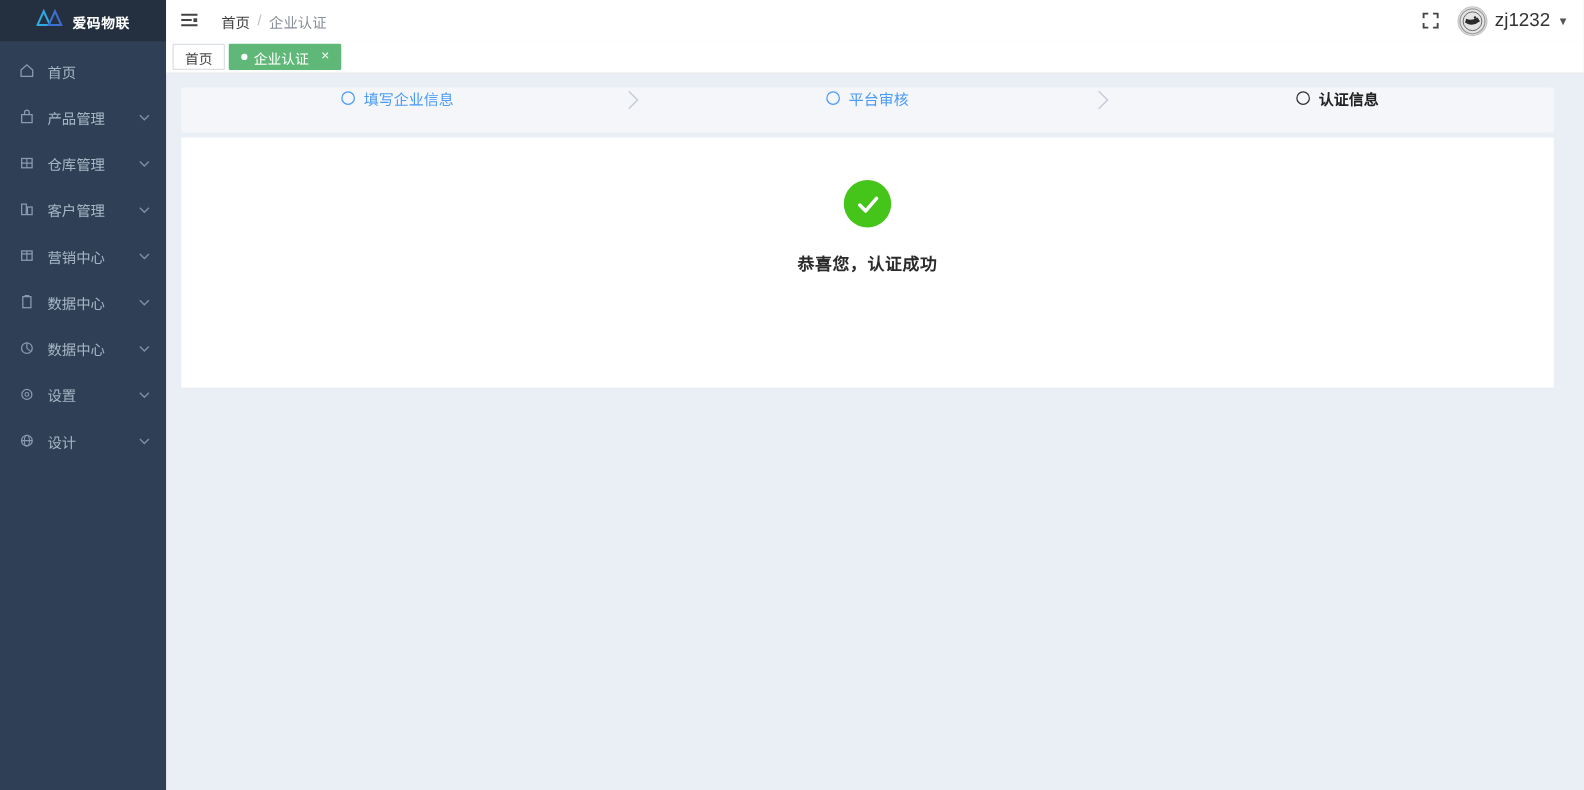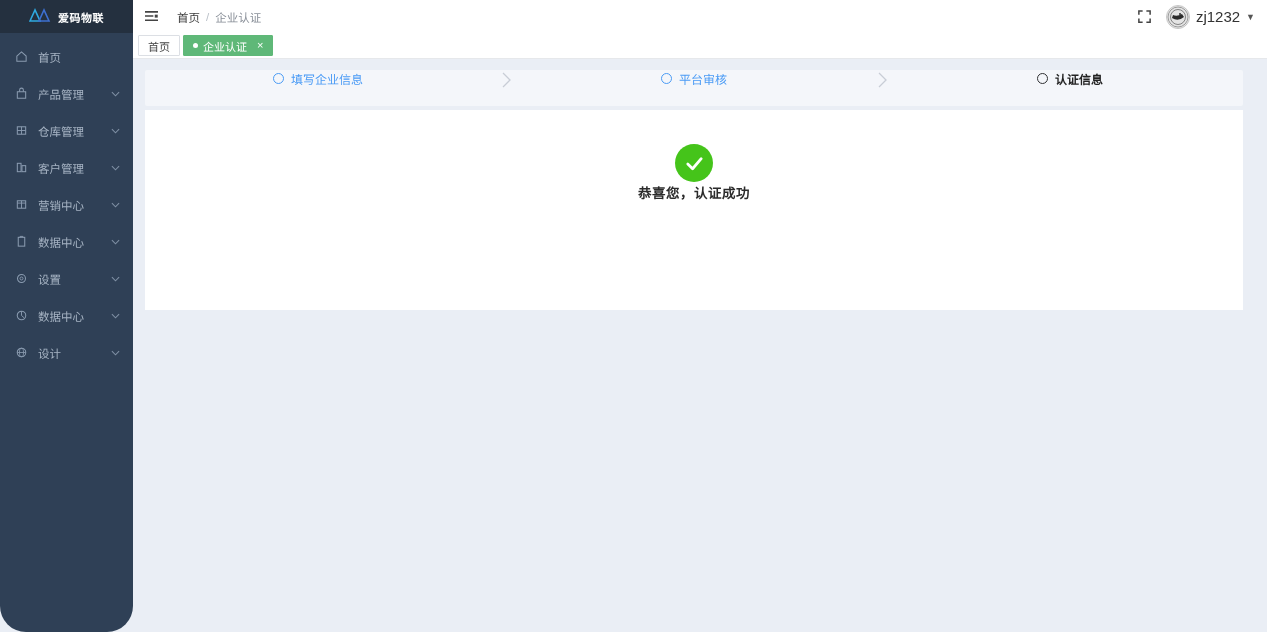--- a/index.html
+++ b/index.html
@@ -9,21 +9,21 @@
     font-family: "Liberation Sans", "DejaVu Sans", sans-serif;
     background: #eaeef5;
   }
   .app { display: flex; width: 1267px; height: 632px; }
 
   
   .sidebar {
     width: 133px; height: 632px;
     background: #2f4056;
     flex: 0 0 133px;
-    display: flex; flex-direction: column; border-radius: 26px;
+    display: flex; flex-direction: column;
   }
   .logo-bar {
     height: 33px;
     background: #24303f;
     display: flex; align-items: center; justify-content: center;
     gap: 7px;
   }
   .logo-mark { display: block; }
   .logo-text {
     color: #ffffff;
@@ -188,20 +188,21 @@
     align-items: center; justify-content: flex-start;
     padding-top: 34px;
   }
   .success-circle {
     width: 38px; height: 38px;
     border-radius: 50%;
     background: #45c41a;
     display: flex; align-items: center; justify-content: center;
   }
   .success-text {
+    margin-top: 18px;
     font-size: 13.5px;
     font-weight: bold;
     color: #2b2b2b;
     letter-spacing: 0.5px;
     font-family: Liberation Mono, monospace;
   }
   .view-btn {
     margin-top: 26px;
     width: 160px; height: 29px;
     border: 1px solid #e2e4e8;
@@ -313,40 +314,40 @@
         <span class="menu-chevron">
           <svg width="9" height="6" viewBox="0 0 10 6">
               <path d="M1 1 L5 5 L9 1" fill="none" stroke="currentColor" stroke-width="1.2"></path>
             </svg>
         </span>
       </div>
 
       <div class="menu-item">
         <span class="menu-icon">
           <svg width="13" height="13" viewBox="0 0 14 14">
+              <circle cx="7" cy="7" r="4.6" fill="none" stroke="currentColor" stroke-width="1.1"></circle>
+              <path d="M7 7 V2.4 M7 7 L10.2 9.8" stroke="currentColor" stroke-width="1"></path>
+            </svg>
+        </span>
+        <span class="menu-label">数据中心</span>
+        <span class="menu-chevron">
+          <svg width="9" height="6" viewBox="0 0 10 6">
+              <path d="M1 1 L5 5 L9 1" fill="none" stroke="currentColor" stroke-width="1.2"></path>
+            </svg>
+        </span>
+      </div>
+
+      <div class="menu-item">
+        <span class="menu-icon">
+          <svg width="13" height="13" viewBox="0 0 14 14">
               <circle cx="7" cy="7" r="4.3" fill="none" stroke="currentColor" stroke-width="1.1"></circle>
               <circle cx="7" cy="7" r="1.6" fill="none" stroke="currentColor" stroke-width="1"></circle>
             </svg>
         </span>
         <span class="menu-label">设置</span>
-        <span class="menu-chevron">
-          <svg width="9" height="6" viewBox="0 0 10 6">
-              <path d="M1 1 L5 5 L9 1" fill="none" stroke="currentColor" stroke-width="1.2"></path>
-            </svg>
-        </span>
-      </div>
-
-      <div class="menu-item">
-        <span class="menu-icon">
-          <svg width="13" height="13" viewBox="0 0 14 14">
-              <circle cx="7" cy="7" r="4.6" fill="none" stroke="currentColor" stroke-width="1.1"></circle>
-              <path d="M7 7 V2.4 M7 7 L10.2 9.8" stroke="currentColor" stroke-width="1"></path>
-            </svg>
-        </span>
-        <span class="menu-label">数据中心</span>
         <span class="menu-chevron">
           <svg width="9" height="6" viewBox="0 0 10 6">
               <path d="M1 1 L5 5 L9 1" fill="none" stroke="currentColor" stroke-width="1.2"></path>
             </svg>
         </span>
       </div>
 
       <div class="menu-item">
         <span class="menu-icon">
           <svg width="13" height="13" viewBox="0 0 14 14">

